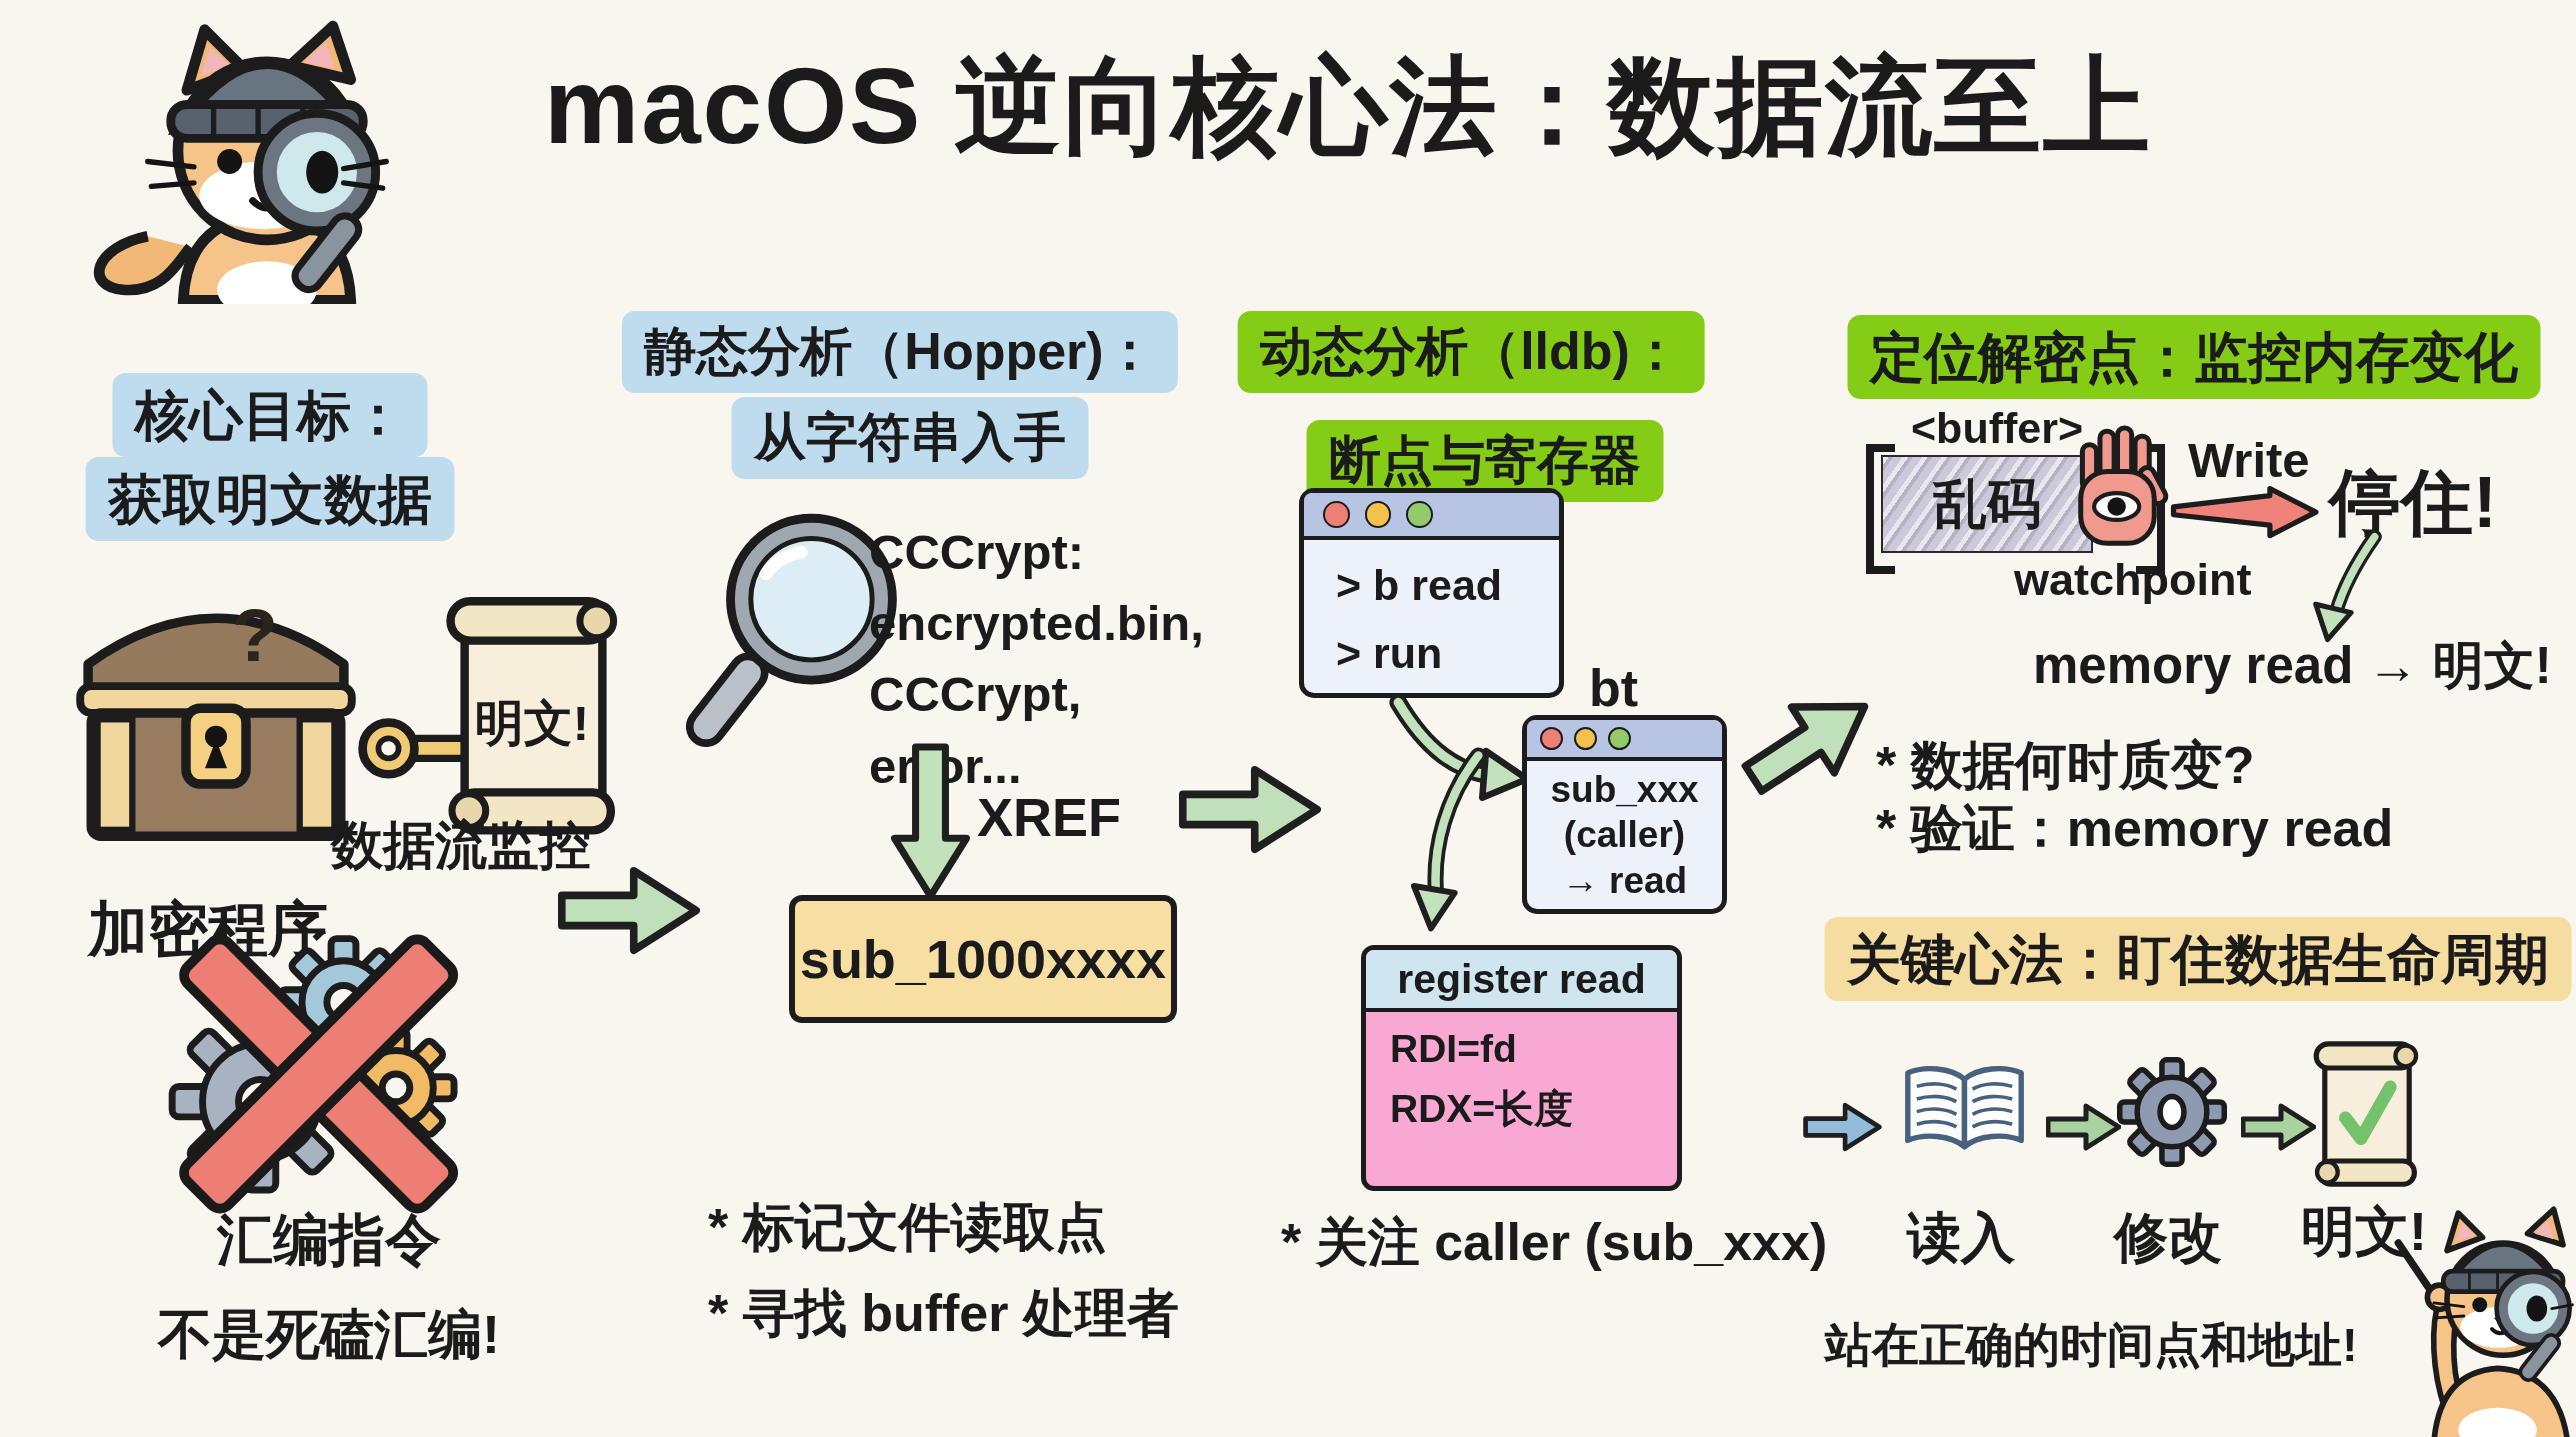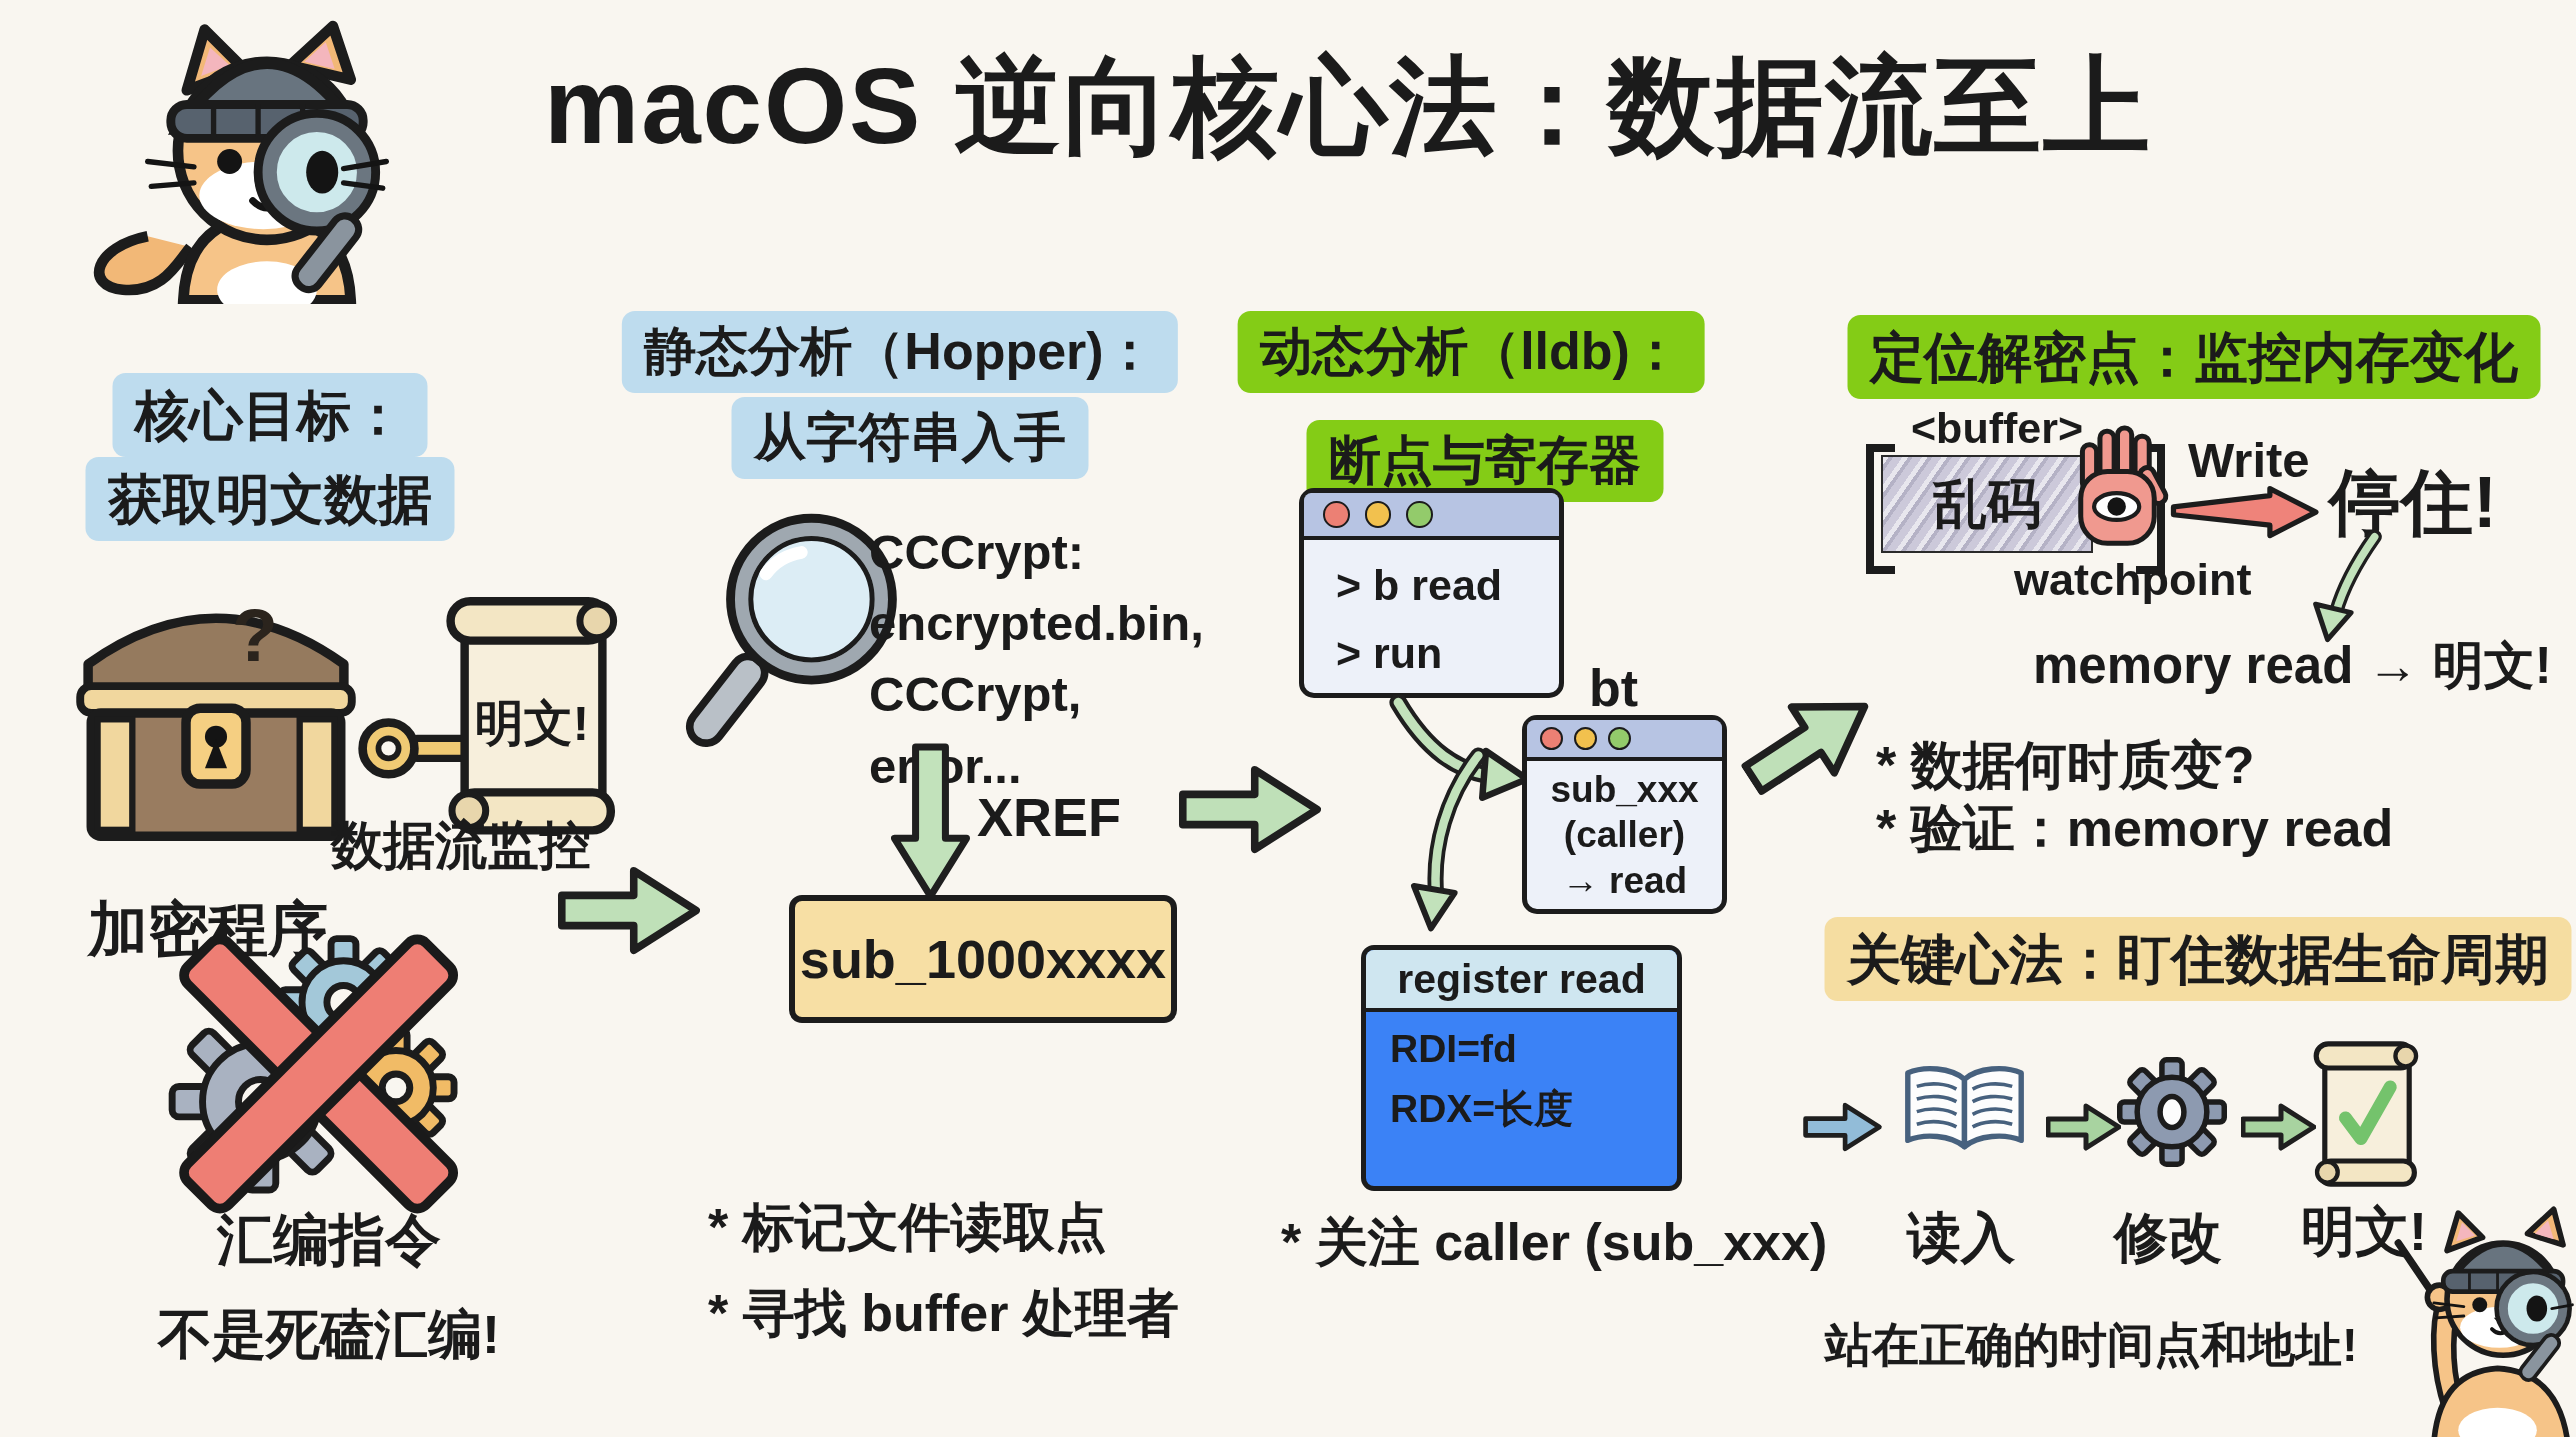--- a/index.html
+++ b/index.html
@@ -23,21 +23,21 @@
   .dot-yel{background:#f2c14e;}
   .dot-grn{background:#93cb6b;}
   .winline{font-weight:700;color:#1b1b1b;white-space:nowrap;}
   .bufferbox{position:absolute;border:2.8px solid #2a2a2a;
      background:#ccc9da;
      background-image:repeating-linear-gradient(125deg, rgba(255,255,255,.55) 0 4.7px, rgba(120,118,145,.28) 4.7px 8.4px, rgba(255,255,255,0) 8.4px 16px);
      display:flex;align-items:center;justify-content:center;}
   .bracket{position:absolute;width:20.6px;}
   .bracket.l{border:8.4px solid #1c1c1c;border-right:none;}
   .bracket.r{border:8.4px solid #1c1c1c;border-left:none;}
-  .regwin{position:absolute;border:5.6px solid #1c1c1c;border-radius:13px;background:#3b82f6;overflow:hidden;}
+  .regwin{position:absolute;border:5.6px solid #1c1c1c;border-radius:13px;background:#f9a8d4;overflow:hidden;}
   .reghead{background:#cfe6f0;border-bottom:4.7px solid #1c1c1c;display:flex;align-items:center;justify-content:center;
            font-weight:700;}
   .subbox{position:absolute;background:#f7dfa4;border:6.6px solid #1c1c1c;border-radius:13px;
           display:flex;align-items:center;justify-content:center;font-weight:700;}
 </style>
 </head>
 <body>
 
 <div class="canvas">
 

